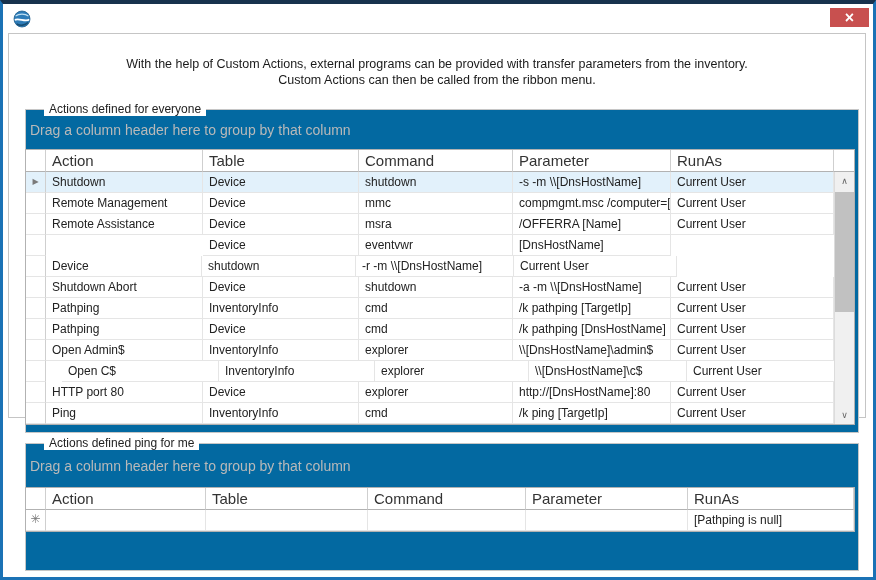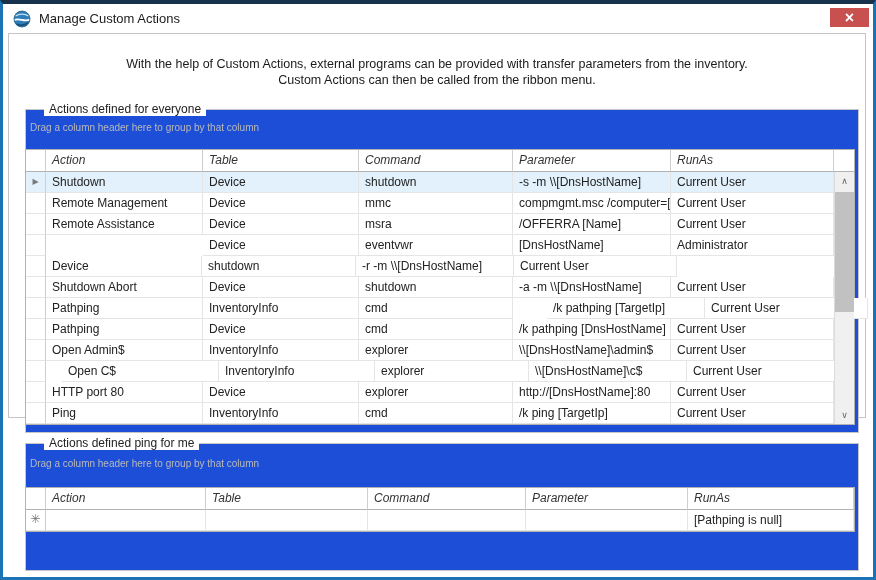--- a/index.html
+++ b/index.html
@@ -27,36 +27,36 @@
     font-size:16px; font-weight:bold; line-height:1; font-family:"Liberation Sans", sans-serif;
   }
   .content-panel {
     position:absolute; left:5px; top:29px; width:858px; height:385px;
     background:#fff; border:1px solid #c5c5c5;
   }
   .intro { position:absolute; left:0; top:22px; width:100%; text-align:center;
     font-size:12.5px; color:#1a1a1a; line-height:16px; }
 
   .groupbox {
-    position:absolute; border:1px solid #c6c6c6; background:#1d4ed8;
+    position:absolute; border:1px solid #c6c6c6; background:#0369a1;
   }
   .gb-label {
     position:absolute; top:-8px; left:18px; background:#fff; padding:0 5px;
     font-size:12px; color:#222; white-space:nowrap;
   }
   .group-hint {
-    position:absolute; left:4px; font-size:10px; color:#b9b9b9; white-space:nowrap;
+    position:absolute; left:4px; font-size:14px; color:#b9b9b9; white-space:nowrap;
   }
 
   .grid { position:absolute; background:#fff; border:1px solid #b2b2b2; }
   .ghead { display:flex; height:22px; }
   .hcell {
     height:22px; background:#fff; border-right:1px solid #cfcfcf; border-bottom:1px solid #b2b2b2;
-    font-size:12px; color:#333; line-height:21px; padding-left:6px;
-    white-space:nowrap; overflow:hidden; flex:0 0 auto;font-style:italic;
+    font-size:15px; color:#333; line-height:21px; padding-left:6px;
+    white-space:nowrap; overflow:hidden; flex:0 0 auto;
   }
   .hcell.ind { padding-left:0; }
   .hcell.scrollcol { border-right:none; padding-left:0; }
   .grow { display:flex; height:21px; background:#fff; }
   .grow.selected .gcell { background:#e2f1fb; }
   .gcell {
     height:21px; border-right:1px solid #e5e5e5; border-bottom:1px solid #e5e5e5;
     font-size:12px; color:#222; line-height:20px; padding-left:6px;
     white-space:nowrap; overflow:hidden; flex:0 0 auto; background:#fff;
   }
@@ -84,21 +84,20 @@
   <div class="titlebar">
     <span class="app-icon">
       <svg width="18" height="18" viewBox="0 0 18 18">
         <circle cx="9" cy="9" r="8" fill="#2e7cb8"></circle>
         <path d="M2.5 6 C6 3.5 12 3.5 15.5 6" stroke="#bfe0f2" stroke-width="1.4" fill="none"></path>
         <path d="M1.5 10 C6 7.5 12 12.5 16.5 9.5" stroke="#ffffff" stroke-width="1.8" fill="none"></path>
         <path d="M3.5 14 C7 16 12 15.5 15 12.5" stroke="#174e74" stroke-width="1.6" fill="none"></path>
         <circle cx="9" cy="9" r="8" fill="none" stroke="#1d5d8c" stroke-width="0.8"></circle>
       </svg>
     </span>
-    <span class="title-text">Manage Custom Actions</span>
     <button class="close-btn">
       <span>×</span>
     </button>
   </div>
 
   <div class="content-panel">
 
     <div class="intro">
       <div>With the help of Custom Actions, external programs can be provided with transfer parameters from the inventory.</div>
       <div>Custom Actions can then be called from the ribbon menu.</div>
@@ -143,21 +142,20 @@
               <div class="gcell" style="width: 154px;">msra</div>
               <div class="gcell" style="width: 158px;">/OFFERRA [Name]</div>
               <div class="gcell" style="width: 163px;">Current User</div>
             </div>
             <div class="grow">
               <div class="gcell ind" style="width: 20px;"></div>
               <div class="gcell" style="width: 157px; margin-top: 32px;">EventViewer</div>
               <div class="gcell" style="width: 156px;">Device</div>
               <div class="gcell" style="width: 154px;">eventvwr</div>
               <div class="gcell" style="width: 158px;">[DnsHostName]</div>
-              <div class="gcell" style="width: 163px;">Administrator</div>
             </div>
             <div class="grow">
               <div class="gcell ind" style="width: 20px;"></div>
               <div class="gcell" style="width: 156px;">Device</div>
               <div class="gcell" style="width: 154px;">shutdown</div>
               <div class="gcell" style="width: 158px;">-r -m \\[DnsHostName]</div>
               <div class="gcell" style="width: 163px;">Current User</div>
             </div>
             <div class="grow">
               <div class="gcell ind" style="width: 20px;"></div>
@@ -165,21 +163,21 @@
               <div class="gcell" style="width: 156px;">Device</div>
               <div class="gcell" style="width: 154px;">shutdown</div>
               <div class="gcell" style="width: 158px;">-a -m \\[DnsHostName]</div>
               <div class="gcell" style="width: 163px;">Current User</div>
             </div>
             <div class="grow">
               <div class="gcell ind" style="width: 20px;"></div>
               <div class="gcell" style="width: 157px;">Pathping</div>
               <div class="gcell" style="width: 156px;">InventoryInfo</div>
               <div class="gcell" style="width: 154px;">cmd</div>
-              <div class="gcell" style="width: 158px; margin-left: 34px;">/k pathping [TargetIp]</div>
+              <div class="gcell" style="width: 158px;">/k pathping [TargetIp]</div>
               <div class="gcell" style="width: 163px;">Current User</div>
             </div>
             <div class="grow">
               <div class="gcell ind" style="width: 20px;"></div>
               <div class="gcell" style="width: 157px;">Pathping</div>
               <div class="gcell" style="width: 156px;">Device</div>
               <div class="gcell" style="width: 154px;">cmd</div>
               <div class="gcell" style="width: 158px;">/k pathping [DnsHostName]</div>
               <div class="gcell" style="width: 163px;">Current User</div>
             </div>

